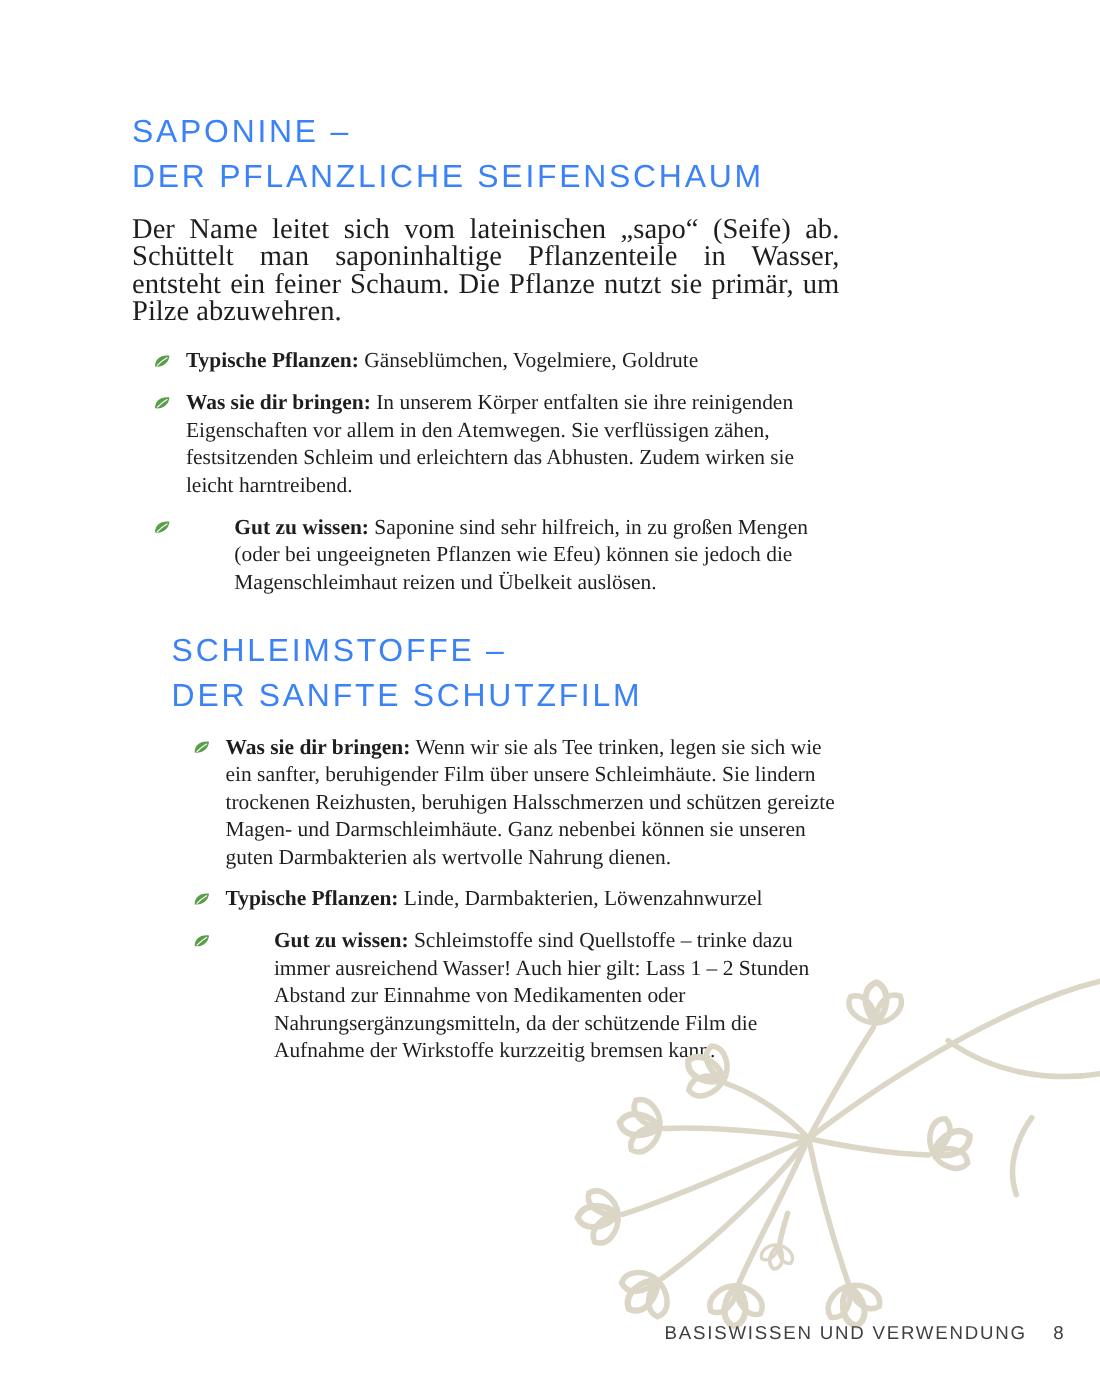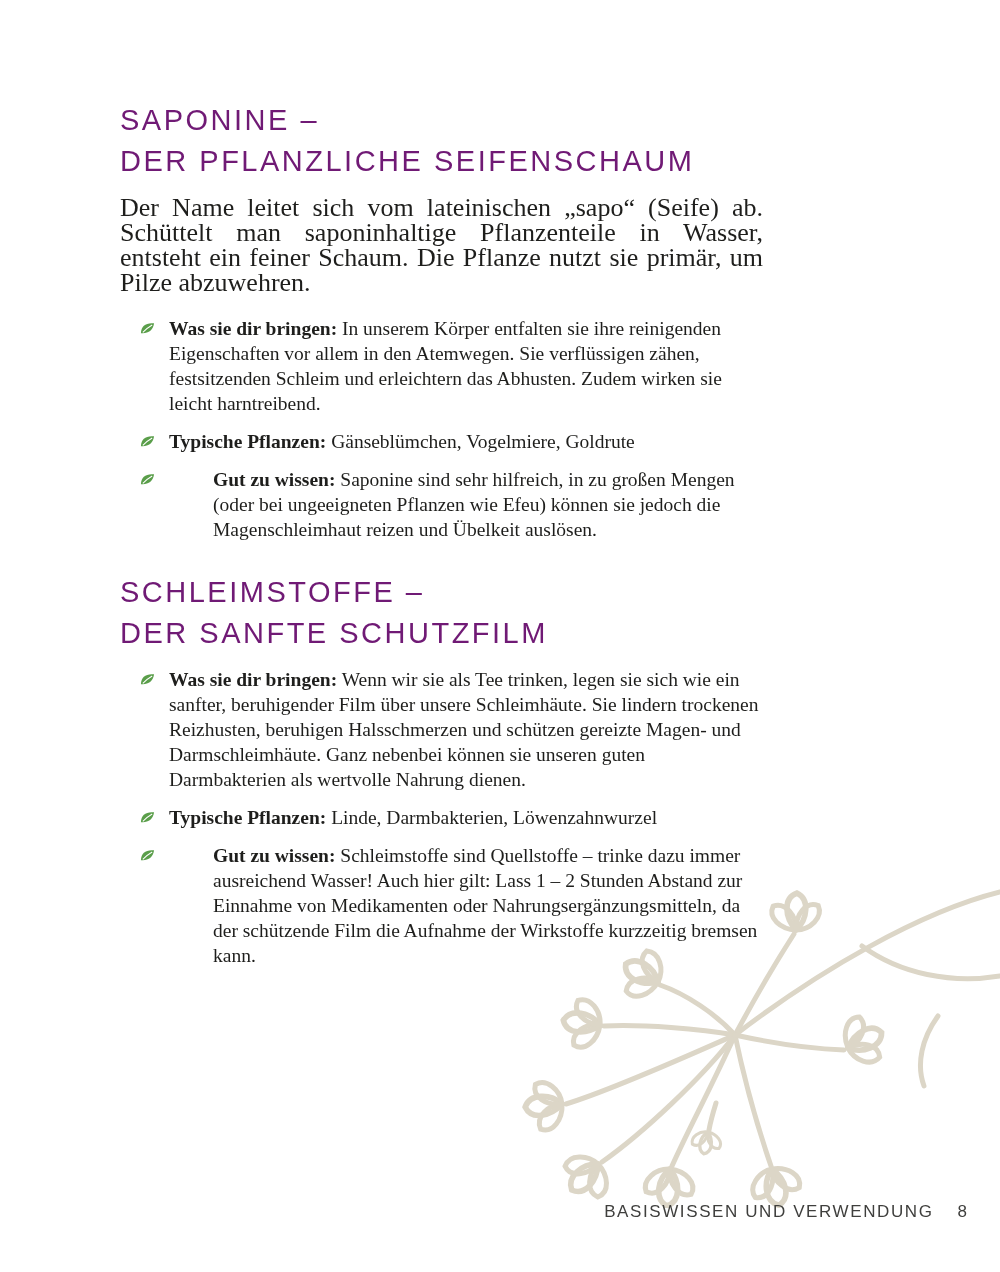--- a/index.html
+++ b/index.html
@@ -10,28 +10,28 @@
     overflow: hidden;
     font-family: "Liberation Serif", serif;
     color: #1e1e1c;
   }
   .content {
     position: absolute;
     left: 120px; top: 100px;
     width: 643px;
   }
   .section { margin: 0 0 26px 0; }
-  .section + .section { margin-top: 30px; }
+  .section + .section { margin-top: 30px; margin-left: 36px; }
   h1 {
     font-family: "Liberation Sans", sans-serif;
     font-weight: 300;
     font-size: 29px;
     line-height: 41px;
     letter-spacing: 2.5px;
-    color: #701a75;
+    color: #3b82f6;
     margin: 0 0 13px 0;
     text-transform: uppercase;
   }
   h1 span { display: block; }
   p.intro {
     font-size: 26px;
     line-height: 25px;
     margin: 0 0 21px 0;
     text-align: justify;
     font-family: Liberation Serif, serif;
@@ -91,28 +91,28 @@
       <span>SAPONINE –</span>
       <span>DER PFLANZLICHE SEIFENSCHAUM</span>
     </h1>
     <p class="intro">Der Name leitet sich vom lateinischen „sapo“ (Seife) ab. Schüttelt man saponinhaltige Pflanzenteile in Wasser, entsteht ein feiner Schaum. Die Pflanze nutzt sie primär, um Pilze abzuwehren.</p>
     <ul class="leaf-list">
       <li>
         <svg class="leaf-marker" viewBox="0 0 16 16" aria-hidden="true">
           <path d="M1 13 C1 5.5 6.5 1.5 15 2.5 C14 10 8.5 13.8 1 13 Z" fill="#5a9e4a"></path>
           <path d="M3 12.2 C6 9 9.5 6.3 13 4.3" stroke="#ffffff" stroke-width="1.1" fill="none"></path>
         </svg>
-        <div class="li-text"><b>Was sie dir bringen:</b> <span>In unserem Körper entfalten sie ihre reinigenden Eigenschaften vor allem in den Atemwegen. Sie verflüssigen zähen, festsitzenden Schleim und erleichtern das Abhusten. Zudem wirken sie leicht harntreibend.</span></div>
+        <div class="li-text"><b>Typische Pflanzen:</b> <span>Gänseblümchen, Vogelmiere, Goldrute</span></div>
       </li>
       <li>
         <svg class="leaf-marker" viewBox="0 0 16 16" aria-hidden="true">
           <path d="M1 13 C1 5.5 6.5 1.5 15 2.5 C14 10 8.5 13.8 1 13 Z" fill="#5a9e4a"></path>
           <path d="M3 12.2 C6 9 9.5 6.3 13 4.3" stroke="#ffffff" stroke-width="1.1" fill="none"></path>
         </svg>
-        <div class="li-text"><b>Typische Pflanzen:</b> <span>Gänseblümchen, Vogelmiere, Goldrute</span></div>
+        <div class="li-text"><b>Was sie dir bringen:</b> <span>In unserem Körper entfalten sie ihre reinigenden Eigenschaften vor allem in den Atemwegen. Sie verflüssigen zähen, festsitzenden Schleim und erleichtern das Abhusten. Zudem wirken sie leicht harntreibend.</span></div>
       </li>
       <li>
         <svg class="leaf-marker" viewBox="0 0 16 16" aria-hidden="true">
           <path d="M1 13 C1 5.5 6.5 1.5 15 2.5 C14 10 8.5 13.8 1 13 Z" fill="#5a9e4a"></path>
           <path d="M3 12.2 C6 9 9.5 6.3 13 4.3" stroke="#ffffff" stroke-width="1.1" fill="none"></path>
         </svg>
         <div class="li-text"><b>Gut zu wissen:</b> <span>Saponine sind sehr hilfreich, in zu großen Mengen (oder bei ungeeigneten Pflanzen wie Efeu) können sie jedoch die Magenschleimhaut reizen und Übelkeit auslösen.</span></div>
       </li>
     </ul>
   </section>

